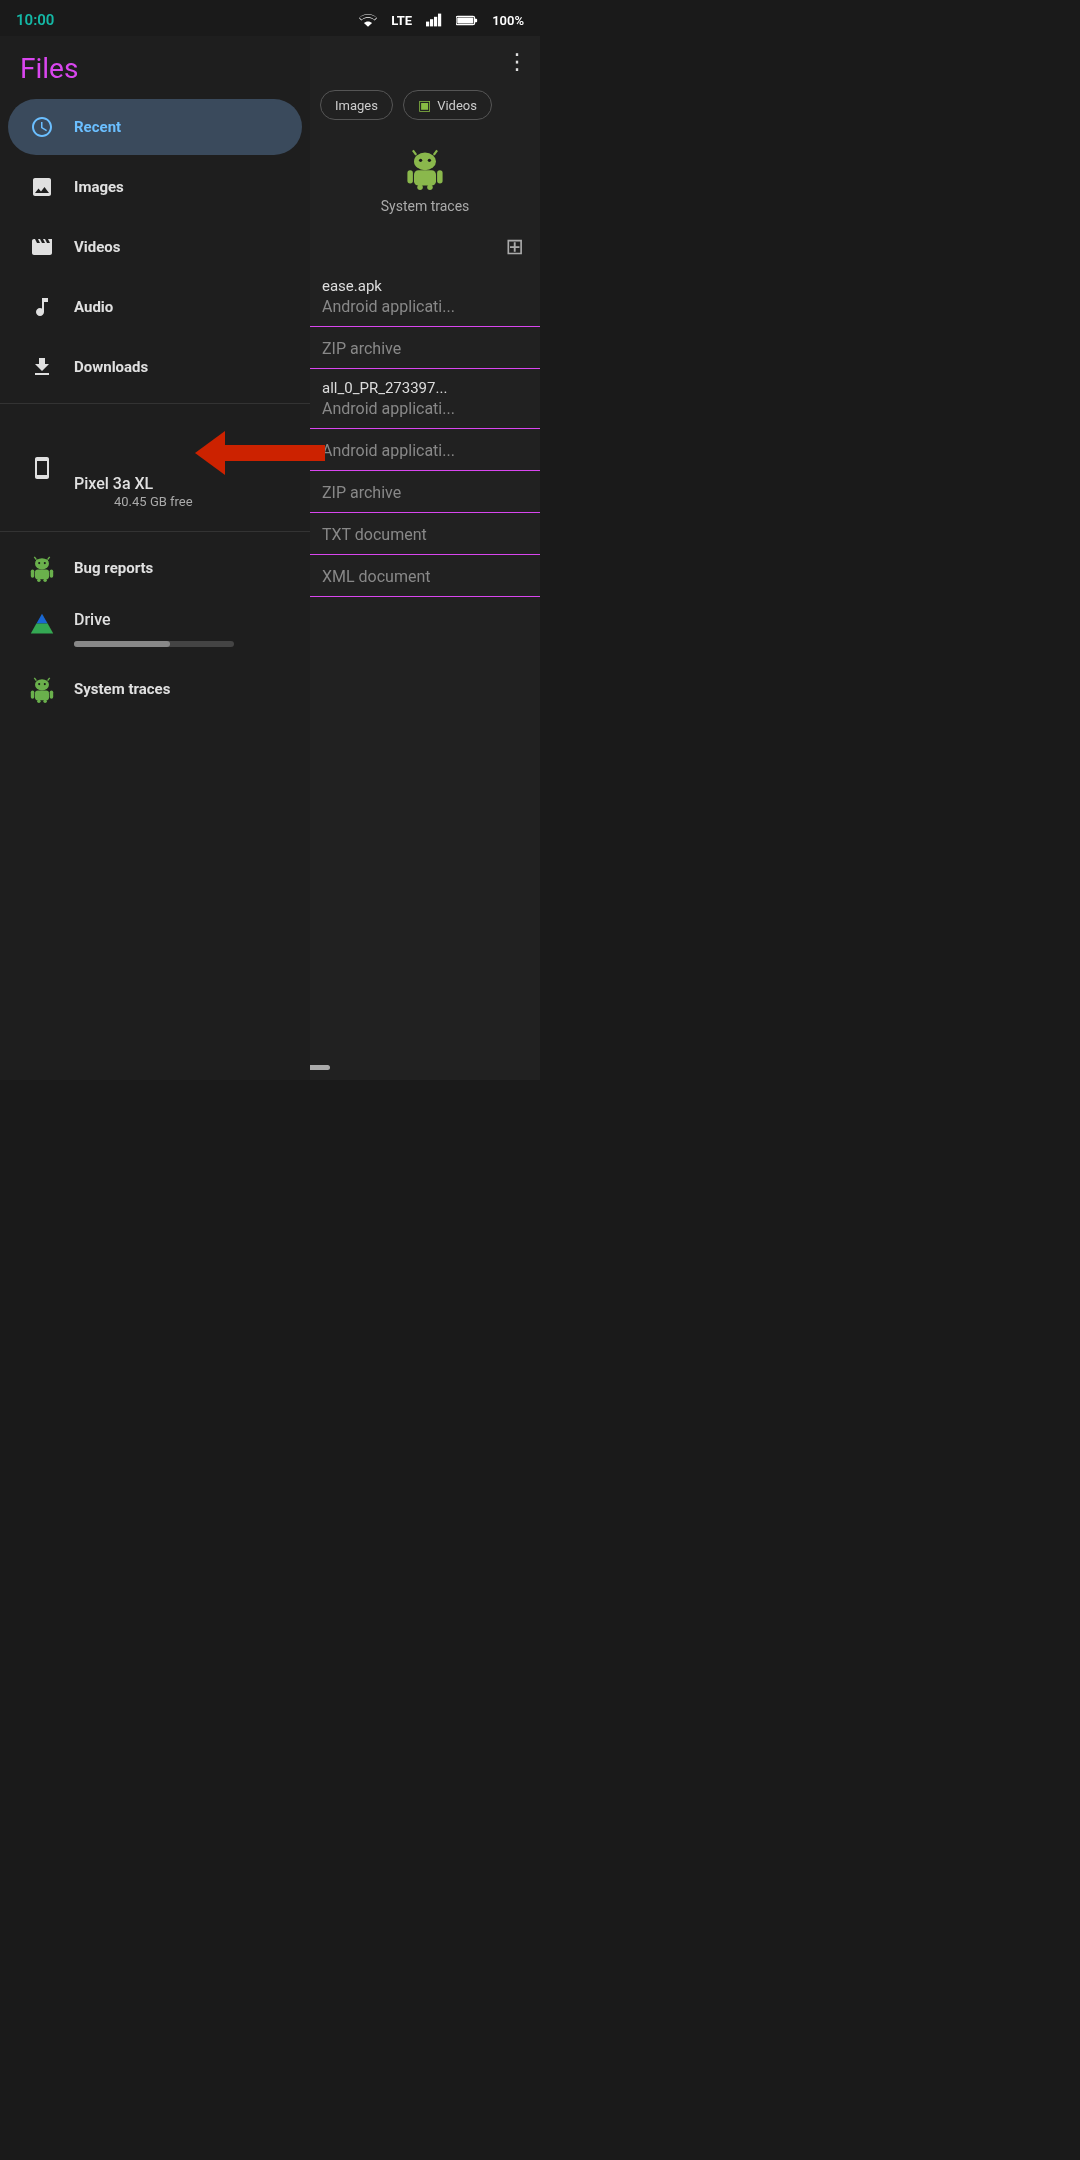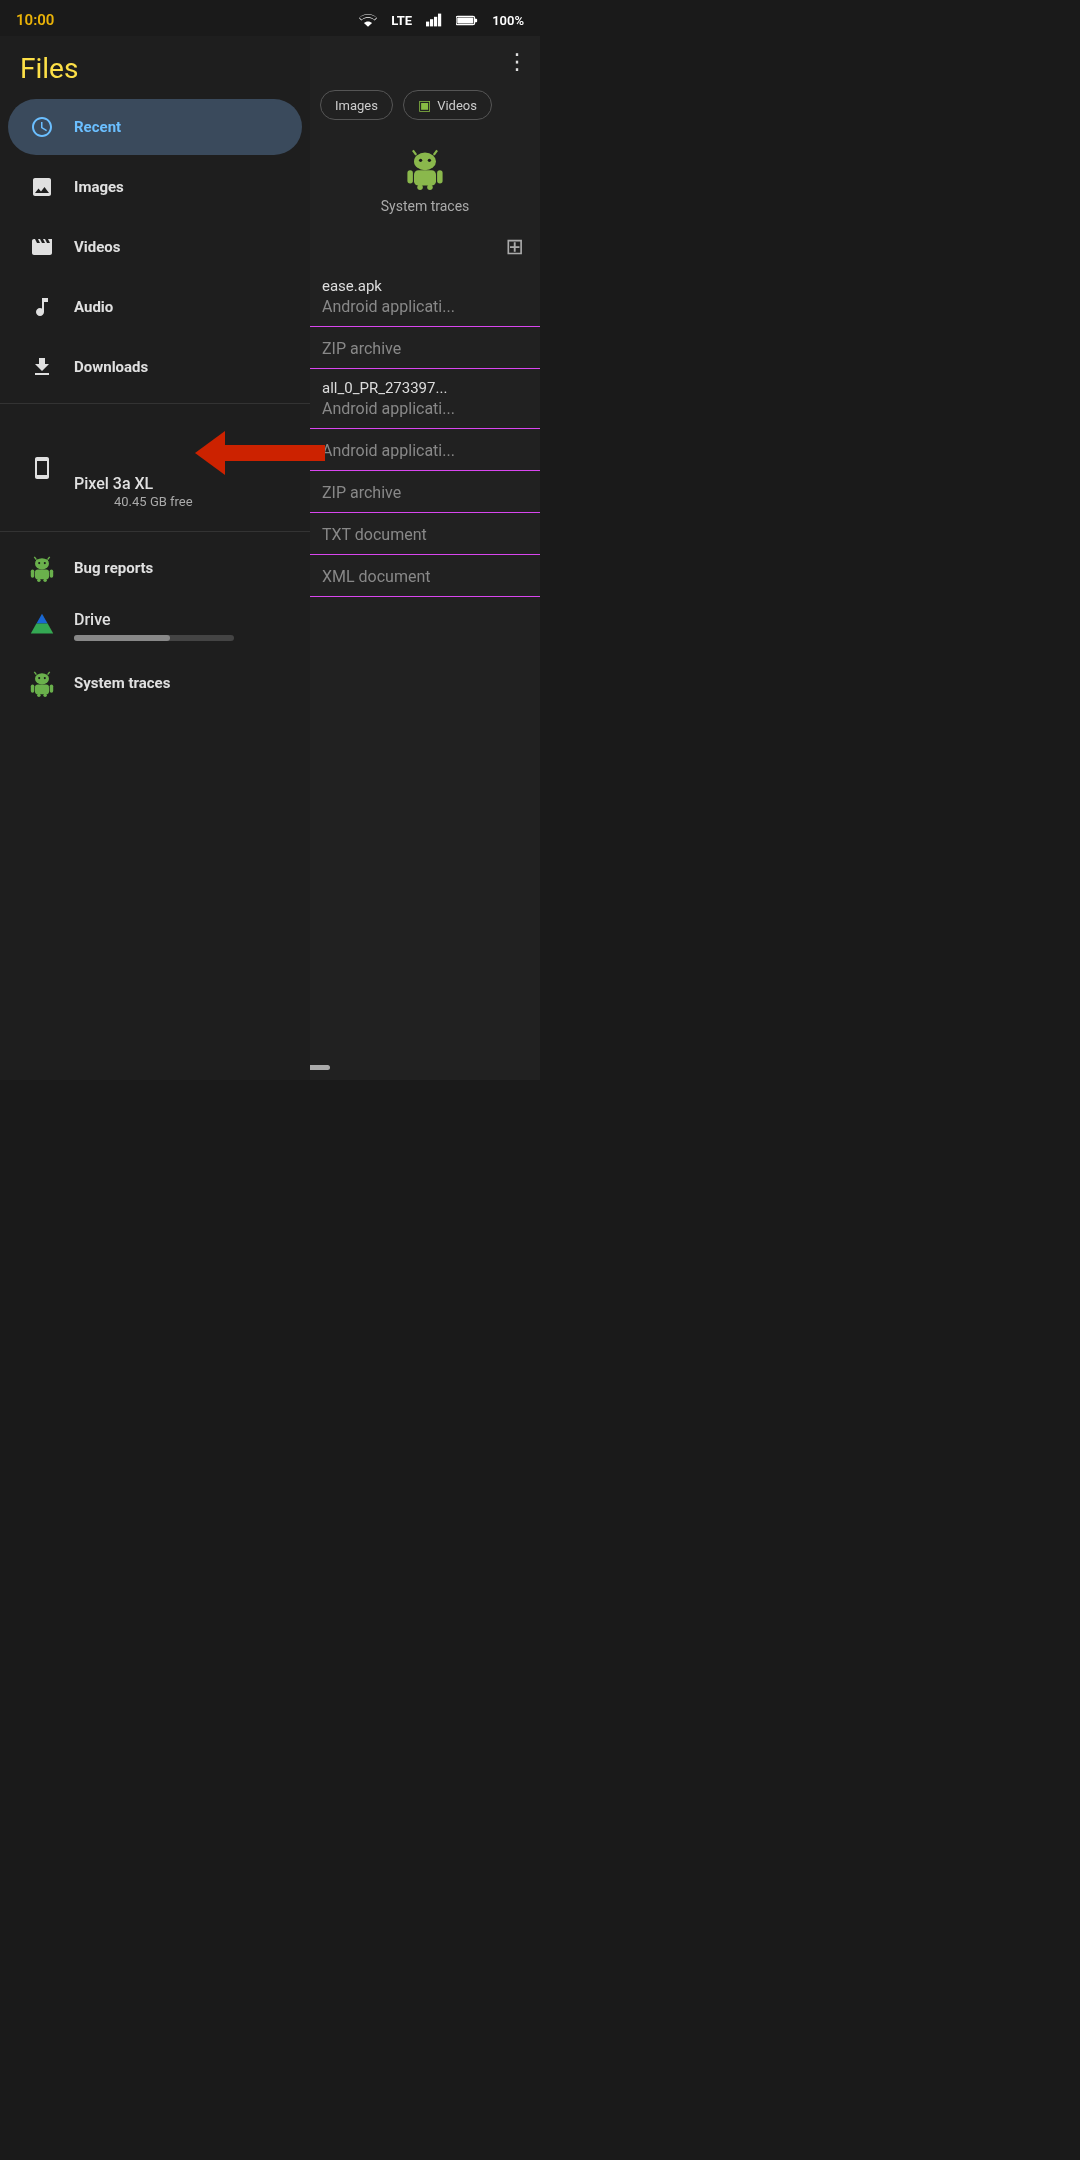--- a/index.html
+++ b/index.html
@@ -22,21 +22,21 @@
       align-items: center;
       padding: 8px 16px 4px 16px;
       height: 36px;
       background: #1a1a1a;
       position: relative;
       z-index: 10;
     }
     .status-time {
       font-size: 15px;
       font-weight: 600;
-      color: #eab308;
+      color: #14b8a6;
     }
     .status-icons {
       display: flex;
       align-items: center;
       gap: 14px;
       color: #ffffff;
       font-size: 13px;
       font-weight: 600;
     }
     .status-icons svg {
@@ -61,21 +61,21 @@
       z-index: 5;
       flex-shrink: 0;
     }
 
     .sidebar-header {
       padding: 16px 20px 12px 20px;
     }
     .sidebar-title {
       font-size: 28px;
       font-weight: 400;
-      color: #fde047;
+      color: #d946ef;
     }
 
     .nav-item {
       display: flex;
       align-items: center;
       padding: 14px 20px;
       cursor: pointer;
       gap: 18px;
       border-radius: 30px;
       margin: 2px 8px;
@@ -138,21 +138,21 @@
       display: flex;
       align-items: flex-start;
       padding: 10px 20px;
       gap: 18px;
       margin: 2px 8px;
       cursor: pointer;
     }
     .drive-content {
       display: flex;
       flex-direction: column;
-      gap: 6px;
+      gap: 12px;
     }
     .drive-label {
       font-size: 16px;
       font-weight: 500;
       color: #e0e0e0;
     }
     .drive-bar-bg {
       width: 160px;
       height: 6px;
       background: #444444;

